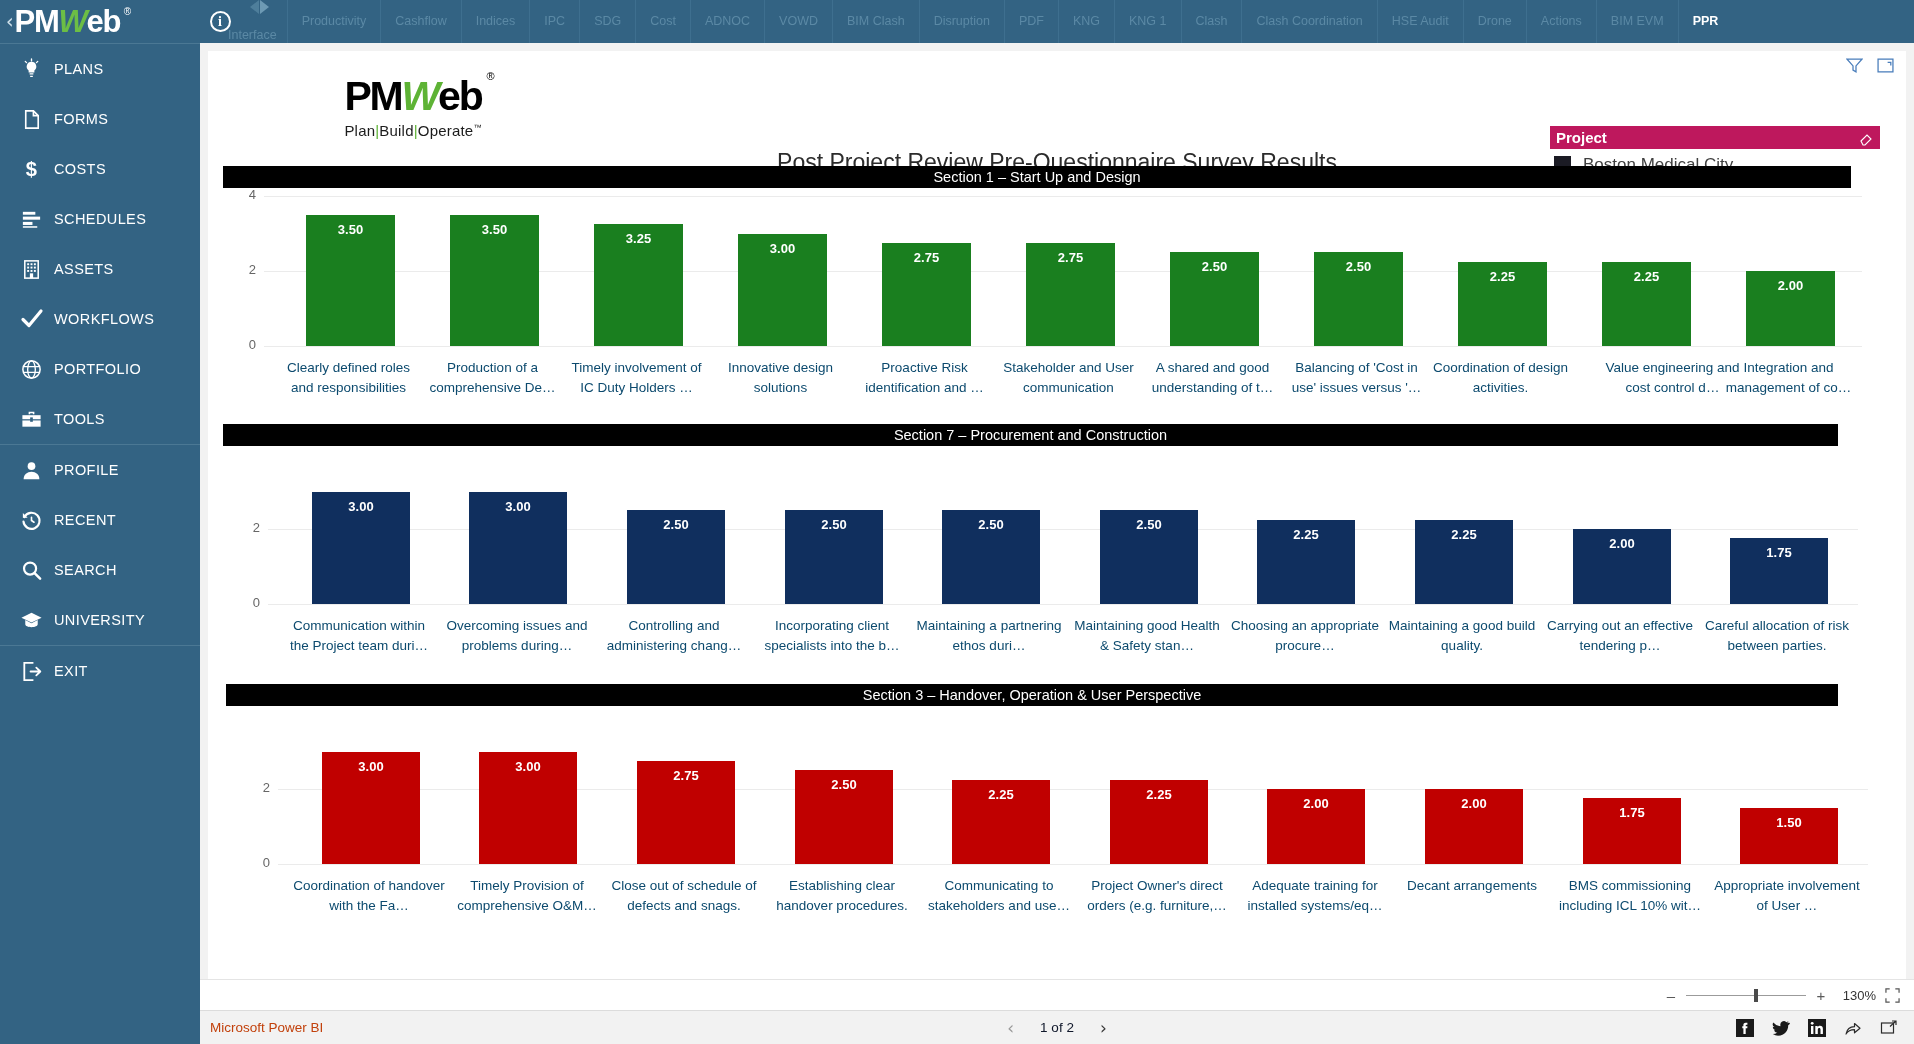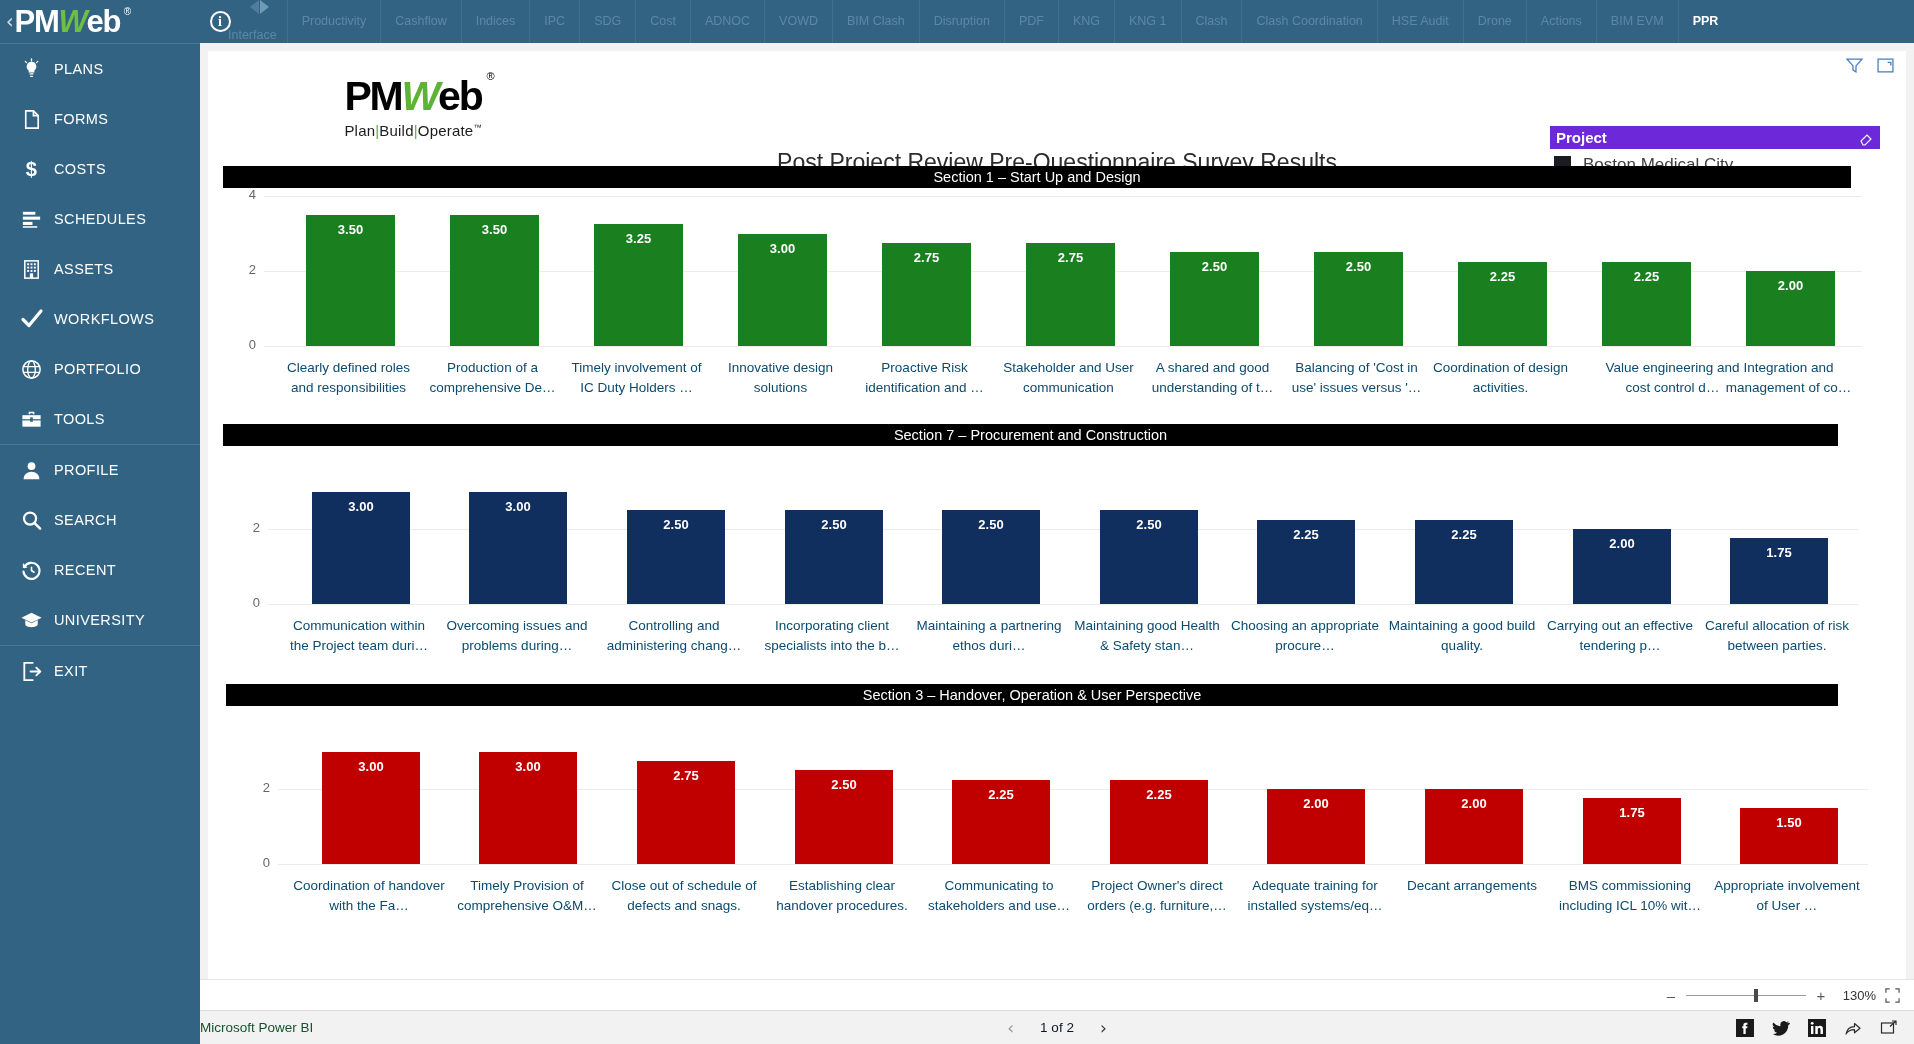--- a/index.html
+++ b/index.html
@@ -115,21 +115,21 @@
   .logo-tag sup { font-size: 8px; }
 
   .rpt-title {
     position: absolute; left: 0; right: 0; top: 98px;
     text-align: center; font-size: 23px; color: #2b2b2b;
     font-family: "Liberation Sans", sans-serif; font-weight: normal;
   }
 
   .slicer { position: absolute; left: 1342px; top: 75px; width: 330px; }
   .slicer-head {
-    background: #6d28d9; color: #ffffff; font-size: 15px; font-weight: bold;
+    background: #be185d; color: #ffffff; font-size: 15px; font-weight: bold;
     height: 23px; line-height: 23px; padding: 0 6px; position: relative;
   }
   .slicer-eraser { position: absolute; right: 6px; top: 3px; width: 16px; height: 16px; }
   .slicer-row {
     display: flex; align-items: center; gap: 12px; padding: 6px 4px 0 4px;
   }
   .slicer-box { width: 17px; height: 19px; background: #1b1b24; }
   .slicer-lbl { font-size: 17px; color: #3f3f3f; }
 
   
@@ -170,21 +170,21 @@
     background: #4a4a4a;
   }
   .zpct { font-size: 13px; color: #333; min-width: 40px; text-align: right; }
   .zfit { width: 15px; height: 15px; color: #555; }
 
   .statusbar {
     position: absolute; left: 200px; top: 1010px; width: 1714px; height: 34px;
     background: #f2f2f2; border-top: 1px solid #dcdcdc;
     display: flex; align-items: center;
   }
-  .status-left { font-size: 13.5px; color: #14532d; padding-left: 0; }
+  .status-left { font-size: 13.5px; color: #c2410c; padding-left: 10px; }
   .status-center {
     position: absolute; left: 0; right: 0; display: flex; justify-content: center;
     align-items: center; gap: 26px; pointer-events: none;
   }
   .status-center > * { pointer-events: auto; }
   .pgarrow { font-size: 17px; color: #9a9a9a; font-family: "DejaVu Sans", sans-serif; }
   .pgarrow.on { color: #3a3a3a; }
   .pgtext { font-size: 13.5px; color: #0f172a; }
   .status-right {
     margin-left: auto; display: flex; align-items: center; gap: 18px;
@@ -335,35 +335,35 @@
             <svg viewBox="0 0 24 24" width="23" height="23" fill="#fff">
               <circle cx="12" cy="7.5" r="4"></circle>
               <path d="M3.8 21c0-4.6 3.7-7.6 8.2-7.6s8.2 3 8.2 7.6z"></path>
             </svg>
           </span>
           <span>PROFILE</span>
         </div>
         <div class="side-item">
           <span class="side-icon">
             <svg viewBox="0 0 24 24" width="23" height="23">
-              <circle cx="10.5" cy="10" r="6.3" fill="none" stroke="#fff" stroke-width="2.3"></circle>
-              <path d="M15.2 14.8L21 20.6" stroke="#fff" stroke-width="2.6" stroke-linecap="round"></path>
-            </svg>
-          </span>
-          <span>SEARCH</span>
-        </div>
-        <div class="side-item">
-          <span class="side-icon">
-            <svg viewBox="0 0 24 24" width="23" height="23">
               <path d="M4.5 8.5A8.4 8.4 0 1 1 3.6 13" fill="none" stroke="#fff" stroke-width="2.2" stroke-linecap="round"></path>
               <path d="M3 4.2v5h5" fill="#fff"></path>
               <path d="M12 8.6V12l2.6 1.8" fill="none" stroke="#fff" stroke-width="1.7" stroke-linecap="round"></path>
             </svg>
           </span>
           <span>RECENT</span>
+        </div>
+        <div class="side-item">
+          <span class="side-icon">
+            <svg viewBox="0 0 24 24" width="23" height="23">
+              <circle cx="10.5" cy="10" r="6.3" fill="none" stroke="#fff" stroke-width="2.3"></circle>
+              <path d="M15.2 14.8L21 20.6" stroke="#fff" stroke-width="2.6" stroke-linecap="round"></path>
+            </svg>
+          </span>
+          <span>SEARCH</span>
         </div>
         <div class="side-item">
           <span class="side-icon">
             <svg viewBox="0 0 24 24" width="23" height="23" fill="#fff">
               <path d="M12 4L1.5 9 12 14l10.5-5z"></path>
               <path d="M5.5 11.6V16c0 1.7 3 3 6.5 3s6.5-1.3 6.5-3v-4.4L12 14.8z"></path>
             </svg>
           </span>
           <span>UNIVERSITY</span>
         </div>

